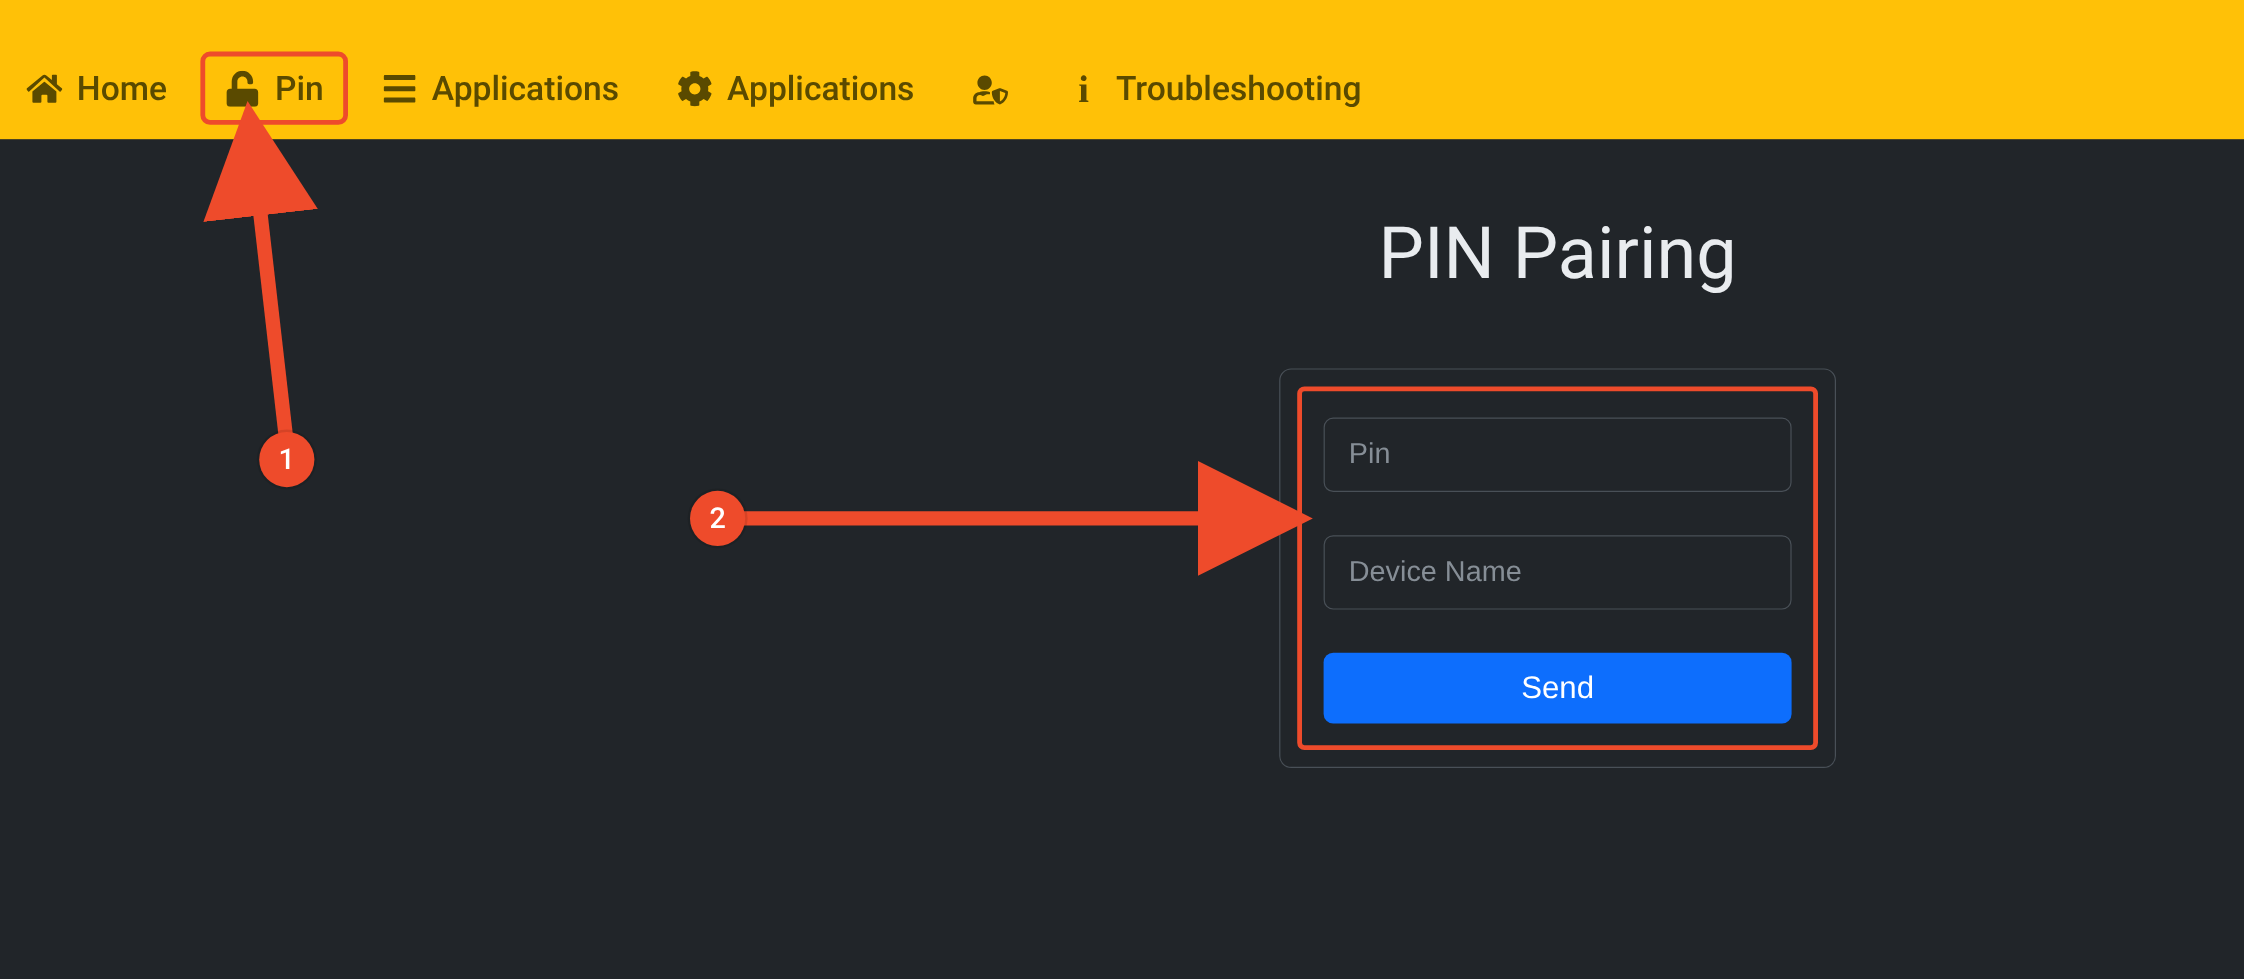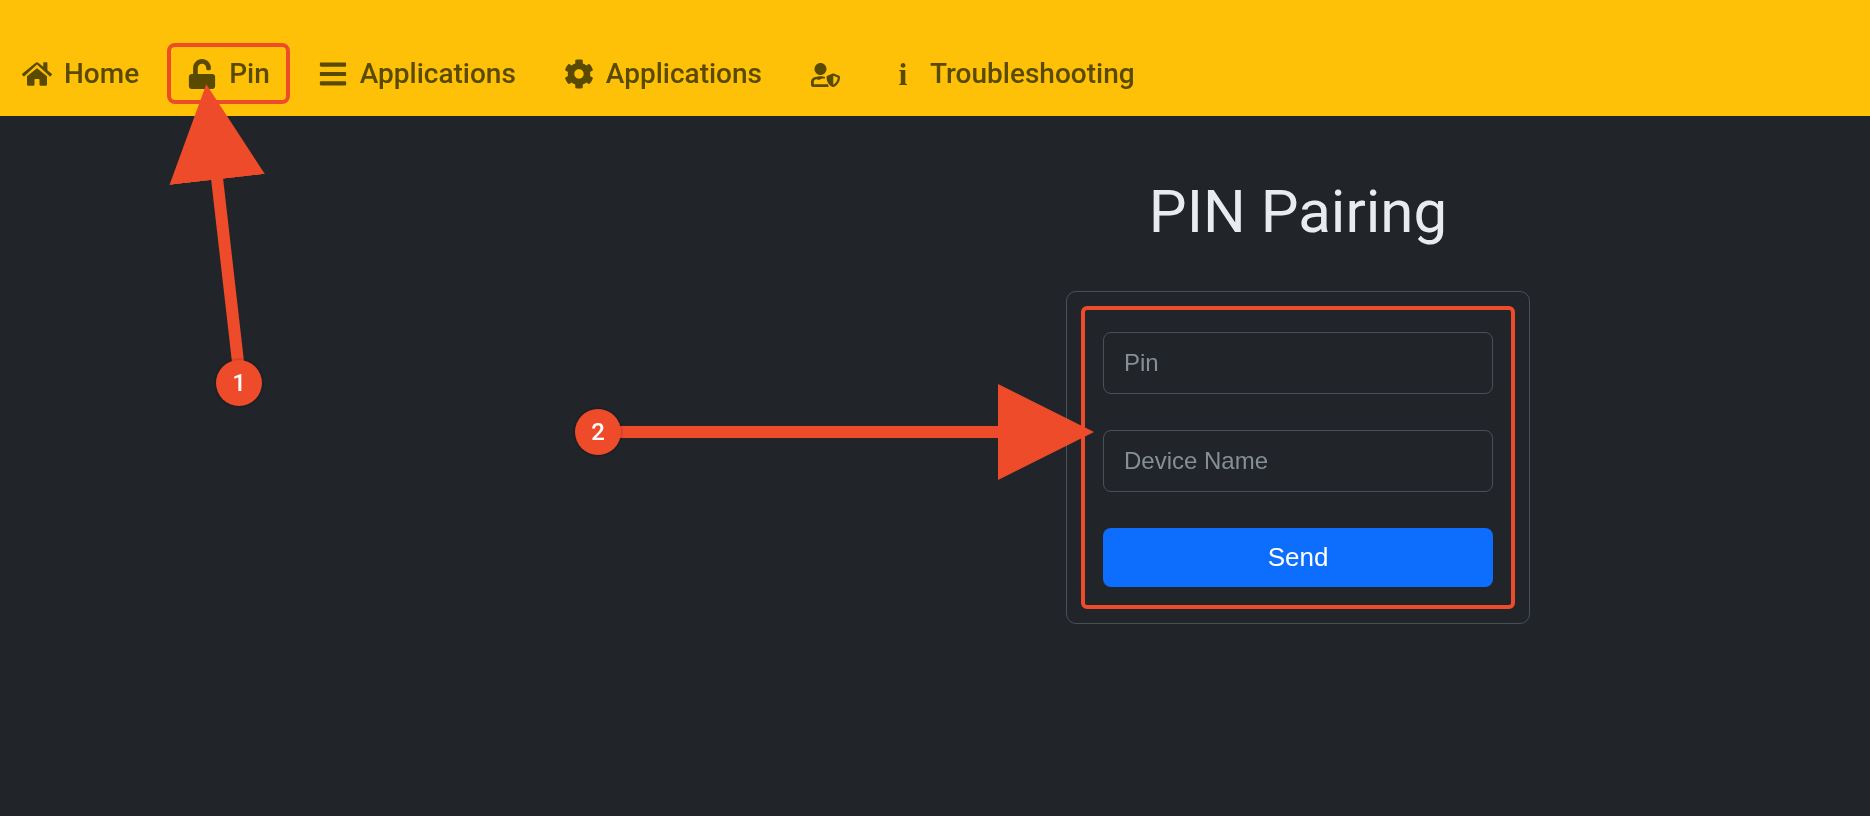--- a/index.html
+++ b/index.html
@@ -79,20 +79,21 @@
     font-weight: 400;
     color: #e9ecef;
     margin-bottom: 44px;
   }
   .card {
     background: transparent;
     border: 1px solid #495057;
     border-radius: 10px;
     padding: 14px;
     width: 464px;
+    margin-top: 16px;
   }
   .card-inner {
     border: 4px solid #ee4b2b;
     border-radius: 6px;
     padding: 22px 18px 18px 18px;
   }
   .form-control {
     width: 100%;
     background: transparent;
     border: 1px solid #495057;

